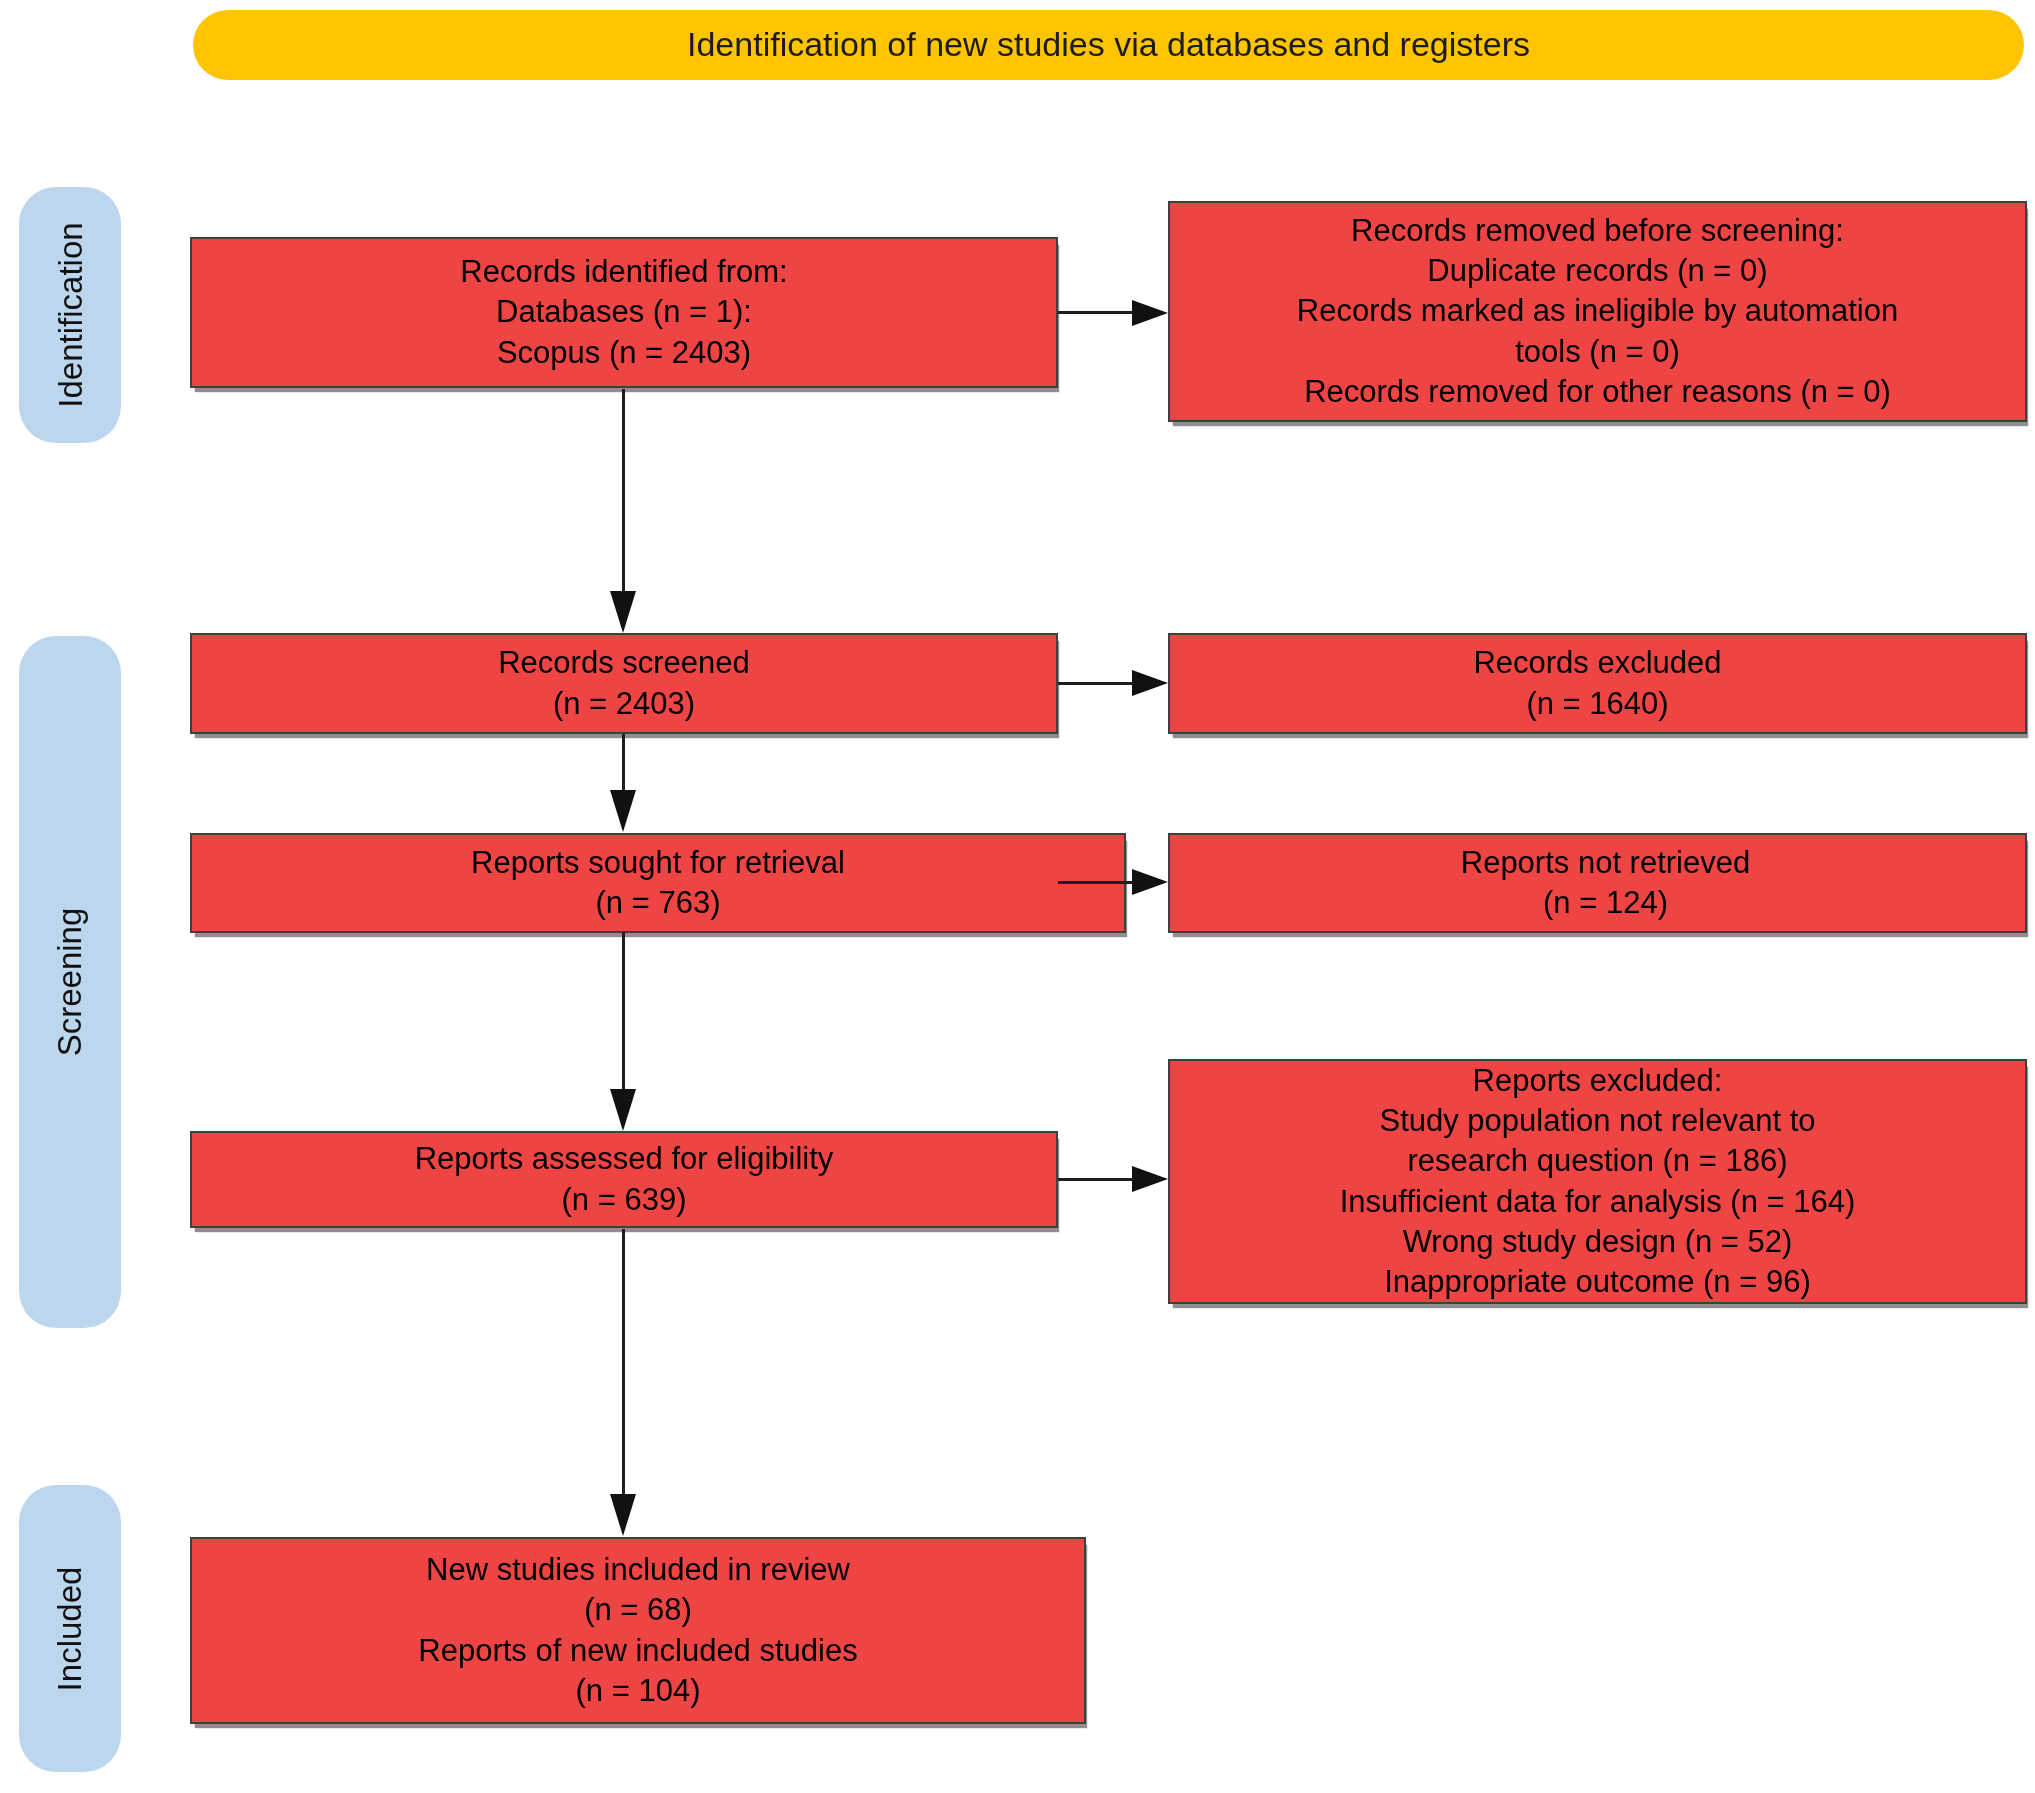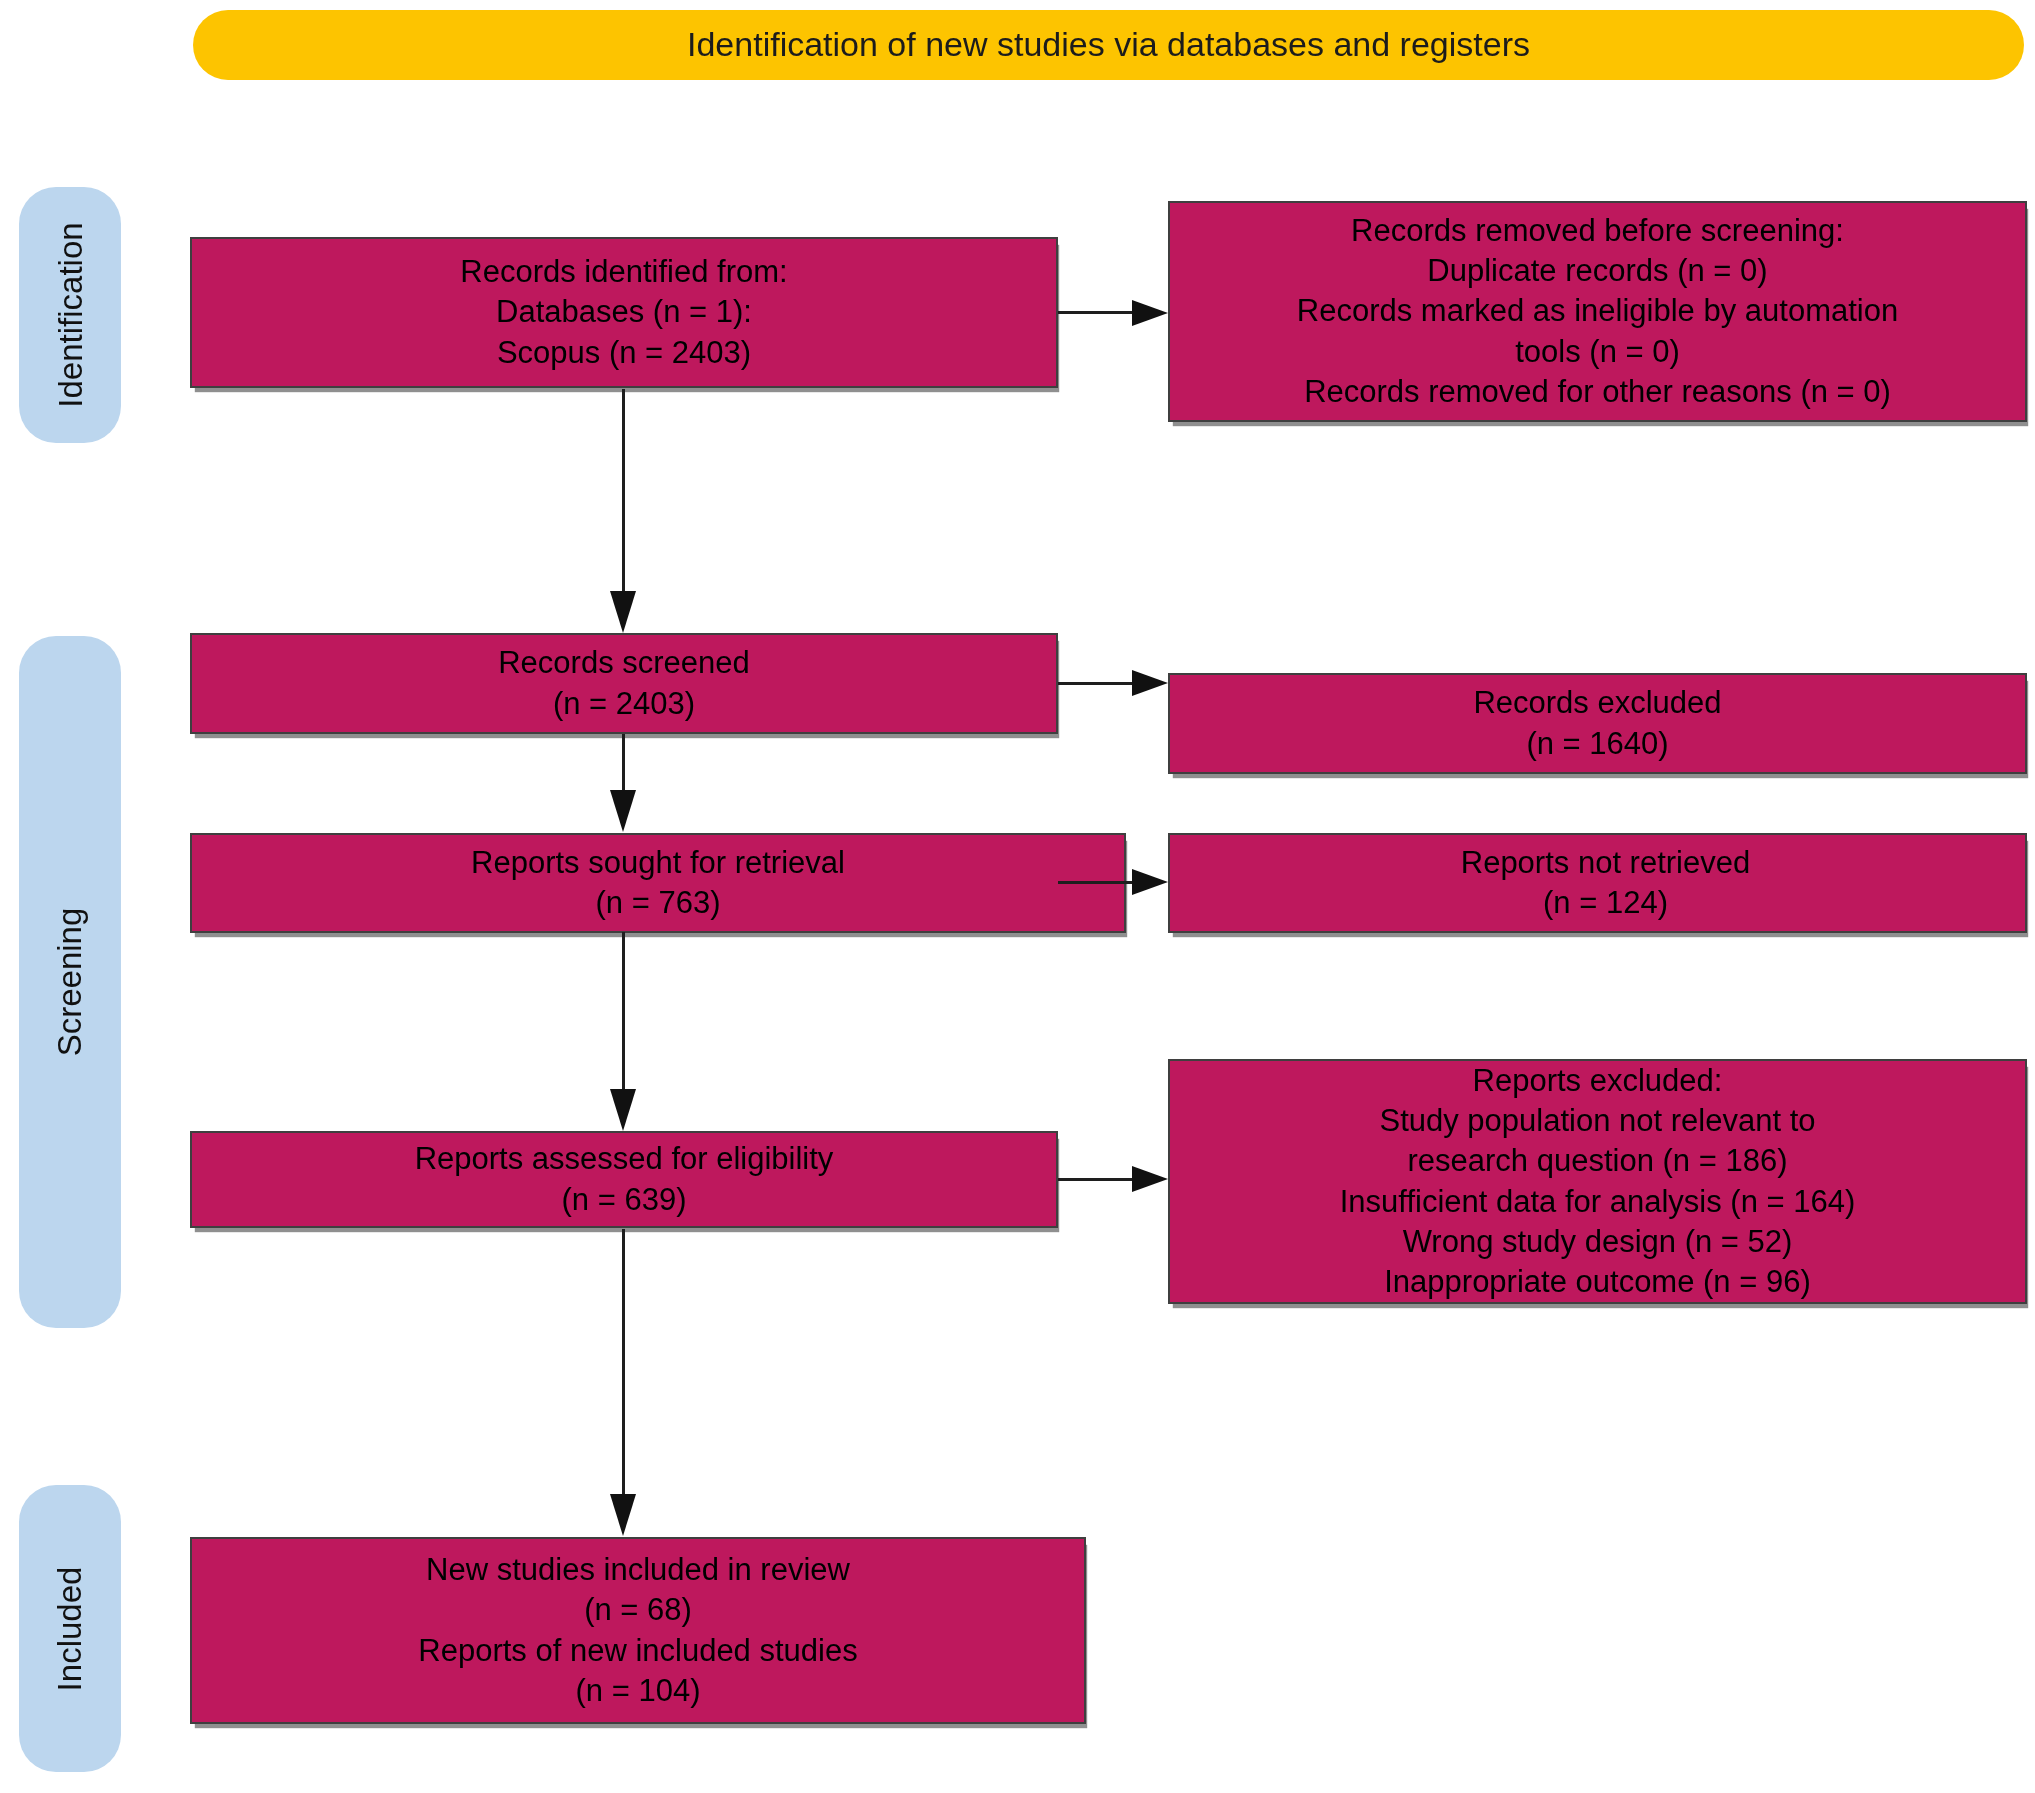--- a/index.html
+++ b/index.html
@@ -24,33 +24,33 @@
   }
   .stage span{
     transform:rotate(-90deg);white-space:nowrap;
     font-size:33px;color:#111;
   }
   .stage.identification{top:187px;height:256px;}
   .stage.screening{top:636px;height:692px;}
   .stage.included{top:1485px;height:287px;}
   .box{
     position:absolute;box-sizing:border-box;
-    background:#be185d;border:2.4px solid #3f3f3f;
+    background:#ef4444;border:2.4px solid #3f3f3f;
     box-shadow:3px 6px 0 -1.8px #8f8f8f;
     display:flex;align-items:center;
   }
   .box span{
     flex:1;text-align:center;white-space:pre-line;
     font-size:31px;line-height:1.30;color:#000;
     padding:0 18px;
   }
   .box.l1{left:190px;top:237px;width:868px;height:151px;}
   .box.r1{left:1168px;top:201px;width:859px;height:221px;}
   .box.l2{left:190px;top:633px;width:868px;height:101px;}
-  .box.r2{left:1168px;top:633px;width:859px;height:101px;margin-top:40px;}
+  .box.r2{left:1168px;top:633px;width:859px;height:101px;}
   .box.l3{left:190px;top:833px;width:936px;height:100px;}
   .box.r3{left:1168px;top:833px;width:859px;height:100px;padding-left:16px;}
   .box.l4{left:190px;top:1131px;width:868px;height:97px;}
   .box.r4{left:1168px;top:1059px;width:859px;height:245px;}
   .box.l5{left:190px;top:1537px;width:896px;height:187px;}
   .vline{position:absolute;width:3px;background:#1e1e1e;left:622px;}
   .hline{position:absolute;height:3px;background:#1e1e1e;left:1058px;width:74px;}
   .ah-down{
     position:absolute;width:0;height:0;left:610px;
     border-left:13.3px solid transparent;border-right:13.3px solid transparent;

